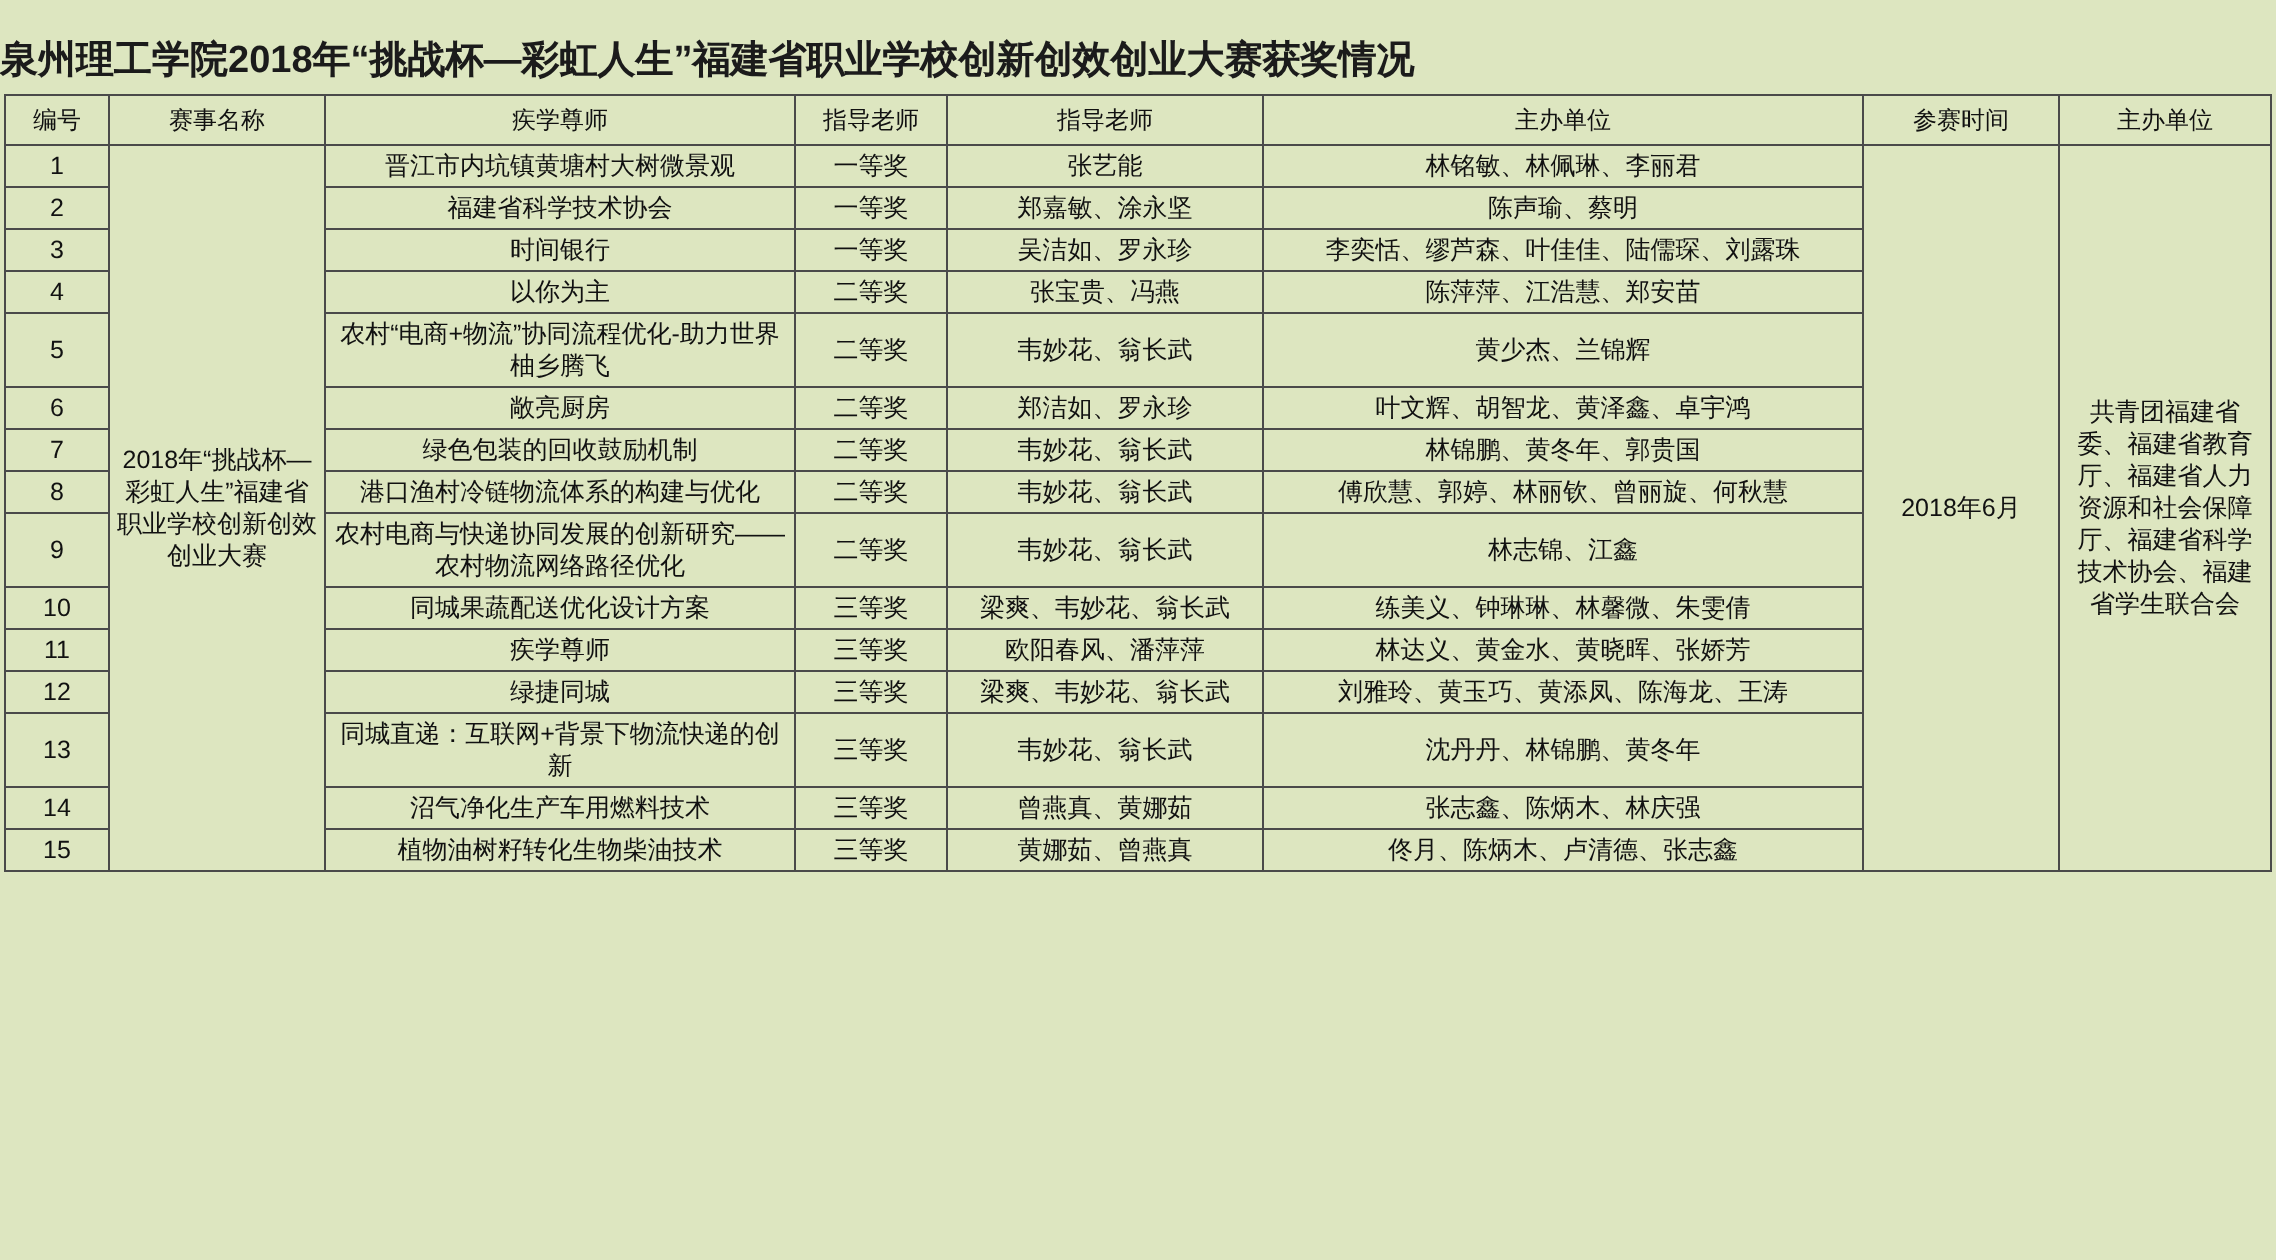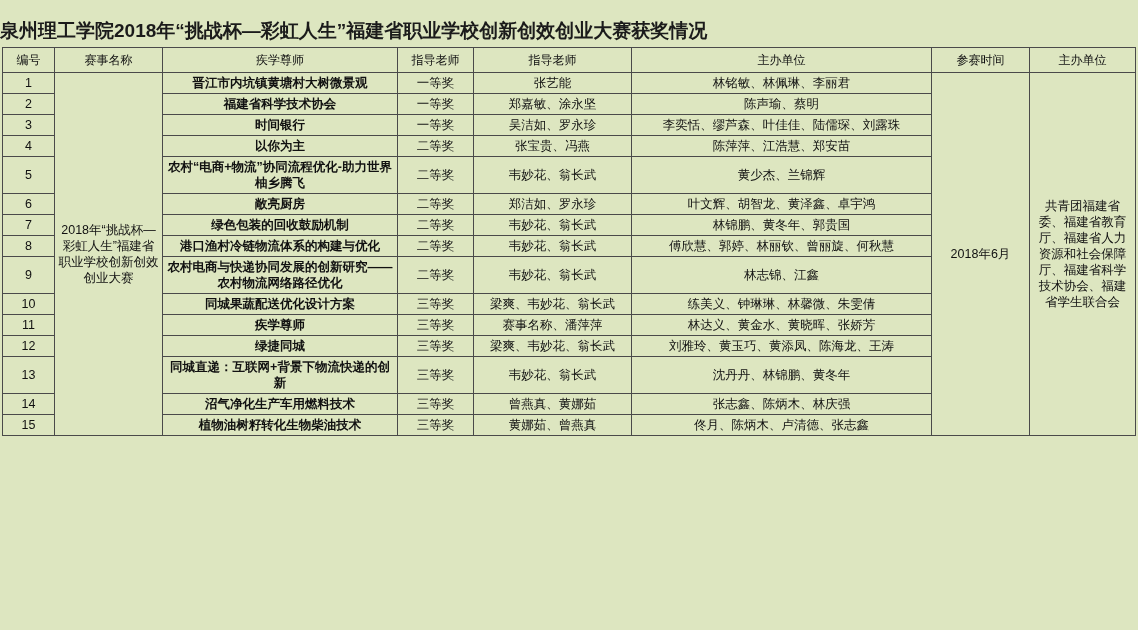--- a/index.html
+++ b/index.html
@@ -50,21 +50,20 @@
     height: 20px;
     font-size: 12px;
     padding: 2px 2px;
   }
   td.idx {
     font-size: 12.5px;
   }
   td.proj {
     font-size: 13px;
     padding: 3px 6px;
-    font-weight: bold;
   }
   td.teacher, td.students {
     font-size: 13px;
     margin-top: 29px;
   }
   td.award {
     font-size: 13px;
   }
   td.merge-event {
     font-size: 13px;
@@ -191,21 +190,21 @@
         <td class="idx">10</td>
         <td class="proj">同城果蔬配送优化设计方案</td>
         <td class="award">三等奖</td>
         <td class="teacher">梁爽、韦妙花、翁长武</td>
         <td class="students">练美义、钟琳琳、林馨微、朱雯倩</td>
       </tr>
       <tr>
         <td class="idx">11</td>
         <td class="proj">疾学尊师</td>
         <td class="award">三等奖</td>
-        <td class="teacher">赛事名称、潘萍萍</td>
+        <td class="teacher">欧阳春风、潘萍萍</td>
         <td class="students">林达义、黄金水、黄晓晖、张娇芳</td>
       </tr>
       <tr>
         <td class="idx">12</td>
         <td class="proj">绿捷同城</td>
         <td class="award">三等奖</td>
         <td class="teacher">梁爽、韦妙花、翁长武</td>
         <td class="students">刘雅玲、黄玉巧、黄添凤、陈海龙、王涛</td>
       </tr>
       <tr>

